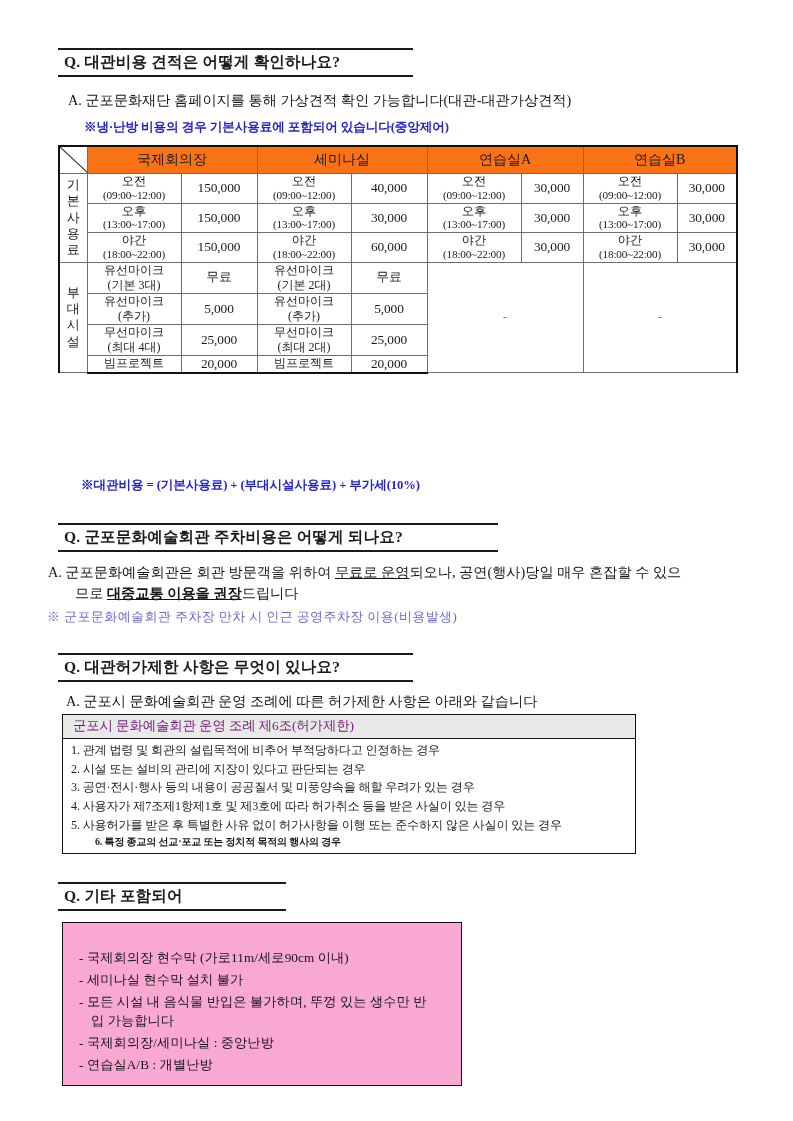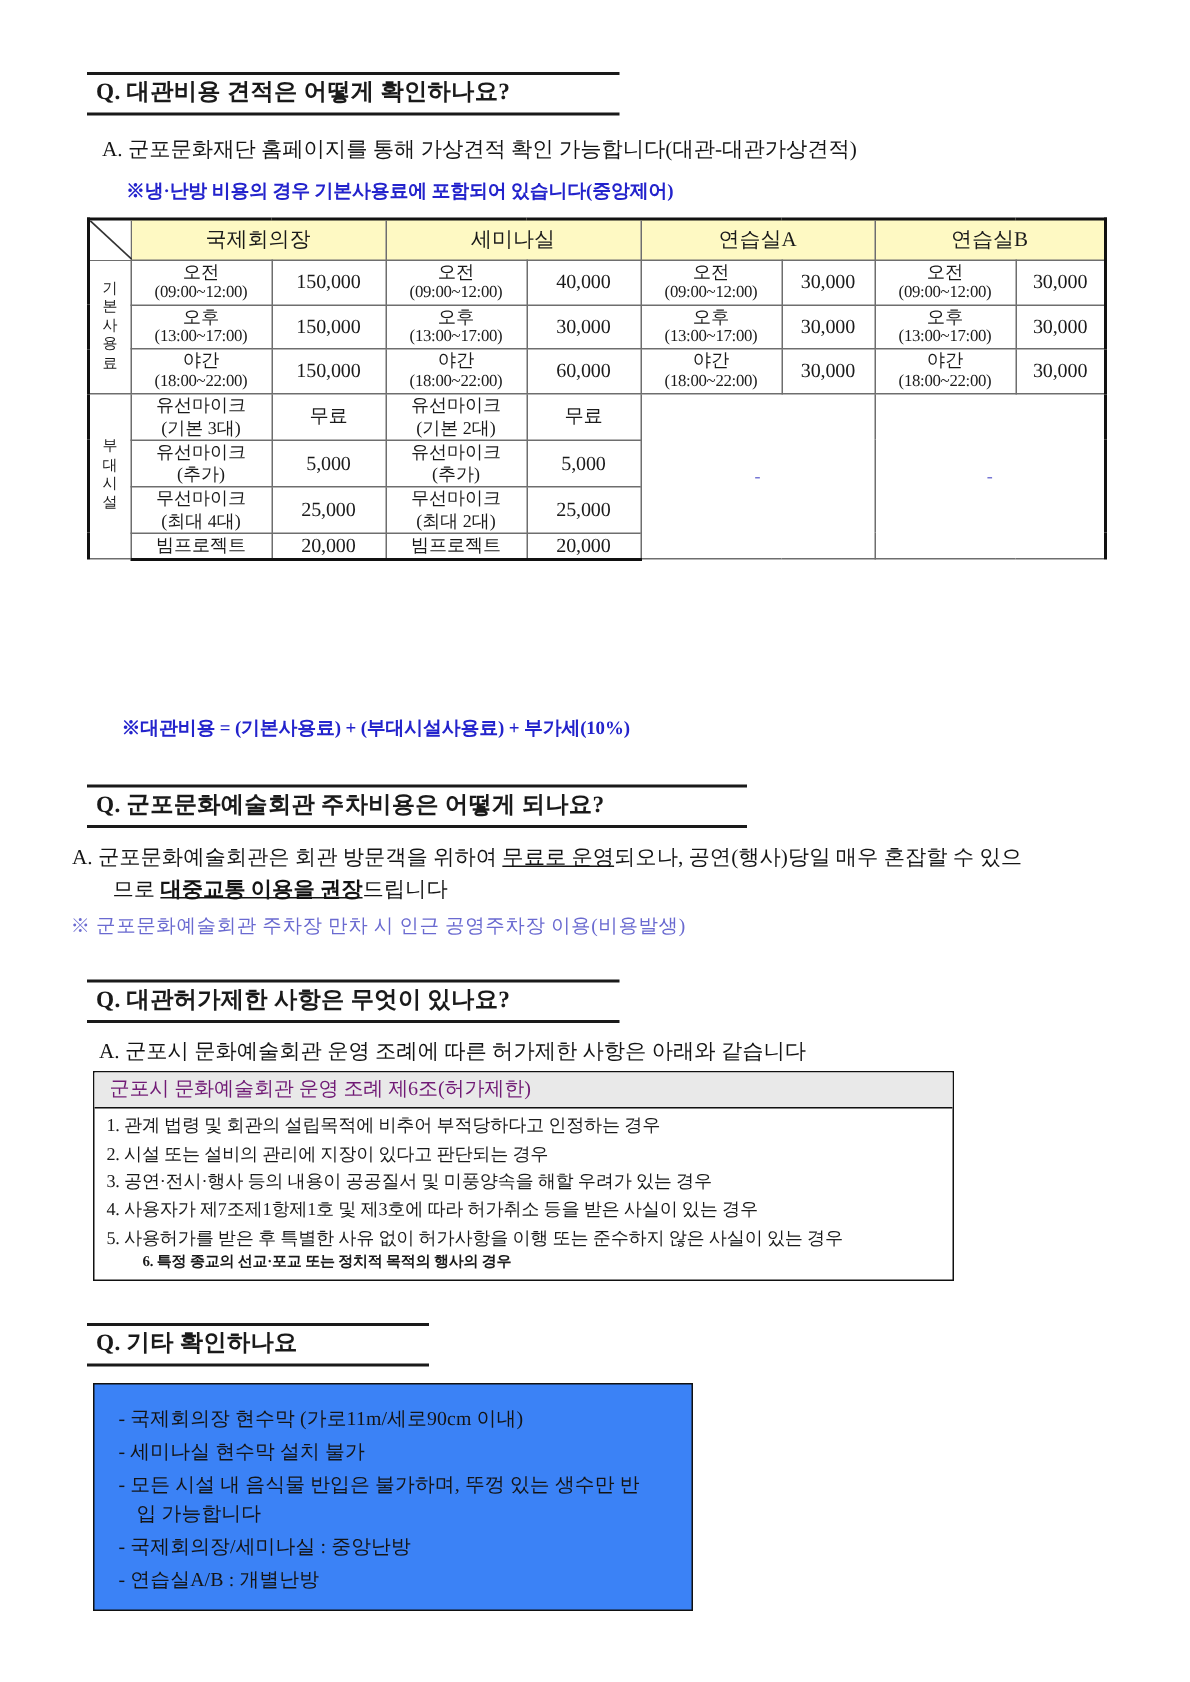--- a/index.html
+++ b/index.html
@@ -78,36 +78,36 @@
     text-align: center;
     vertical-align: middle;
     font-weight: normal;
   }
   .fee-table .outer-l { border-left: 2px solid #111; }
   .fee-table .outer-r { border-right: 2px solid #111; }
   .fee-table .outer-t { border-top: 2px solid #111; }
   .fee-table .outer-b { border-bottom: 2px solid #111; }
 
   .hdr {
-    background: #fef9c3;
+    background: #f97316;
     font-weight: bold;
     font-size: 14px;
     height: 26px;
   }
   .corner {
     background: #ffffff;
     width: 40px;
     position: relative;
     padding: 0;
   }
   .corner svg { display: block; }
 
   .rowgroup-label {
     width: 27px;
-    font-size: 10px;
+    font-size: 13px;
     font-weight: normal;
     line-height: 1.25;
     padding: 2px 0;
     letter-spacing: 0px;
   }
   .vert-chars {
     display: block;
     white-space: normal;
     word-break: break-all;
     width: 14px;
@@ -180,22 +180,22 @@
   .ord-list li.bold { font-weight: bold; font-size: 10px; margin-left: 24px; }
 
   
   .misc-box {
     position: absolute;
     left: 62px;
     top: 922px;
     width: 400px;
     border: 1.5px solid #111;
     box-sizing: border-box;
-    padding: 12px 0 9px 0;
-    background: #3b82f6;
+    padding: 24px 0 9px 0;
+    background: #f9a8d4;
   }
   .misc-list {
     list-style: none;
     margin: 0;
     padding: 0;
   }
   .misc-list li {
     font-size: 13.2px;
     line-height: 1.5;
     padding: 1px 10px 1px 16px;
@@ -397,21 +397,21 @@
     <ul class="ord-list">
       <li>1. 관계 법령 및 회관의 설립목적에 비추어 부적당하다고 인정하는 경우</li>
       <li>2. 시설 또는 설비의 관리에 지장이 있다고 판단되는 경우</li>
       <li>3. 공연·전시·행사 등의 내용이 공공질서 및 미풍양속을 해할 우려가 있는 경우</li>
       <li>4. 사용자가 제7조제1항제1호 및 제3호에 따라 허가취소 등을 받은 사실이 있는 경우</li>
       <li>5. 사용허가를 받은 후 특별한 사유 없이 허가사항을 이행 또는 준수하지 않은 사실이 있는 경우</li>
       <li class="bold">6. 특정 종교의 선교·포교 또는 정치적 목적의 행사의 경우</li>
     </ul>
   </div>
 
-  <div class="q-heading" style="left:58px; top:882px; width:228px;">Q. 기타 확인하나요</div>
+  <div class="q-heading" style="left:58px; top:882px; width:228px;">Q. 기타 포함되어</div>
 
   <div class="misc-box">
     <ul class="misc-list">
       <li>
         <span>- 국제회의장 현수막 (가로11m/세로90cm 이내)</span>
       </li>
       <li>
         <span>- 세미나실 현수막 설치 불가</span>
       </li>
       <li>

